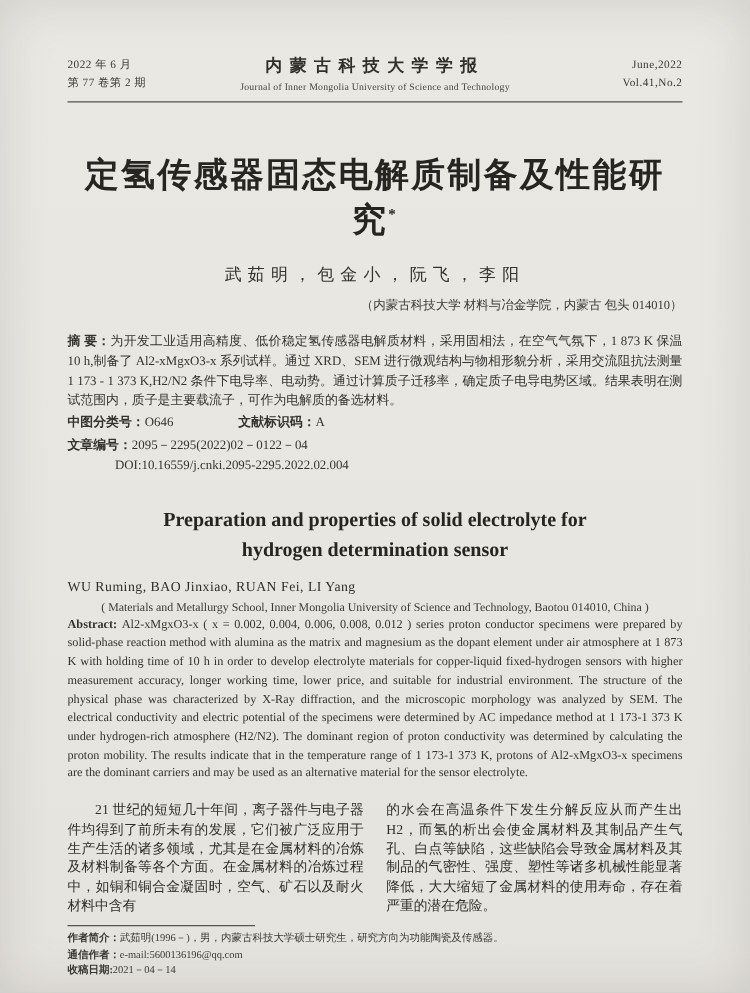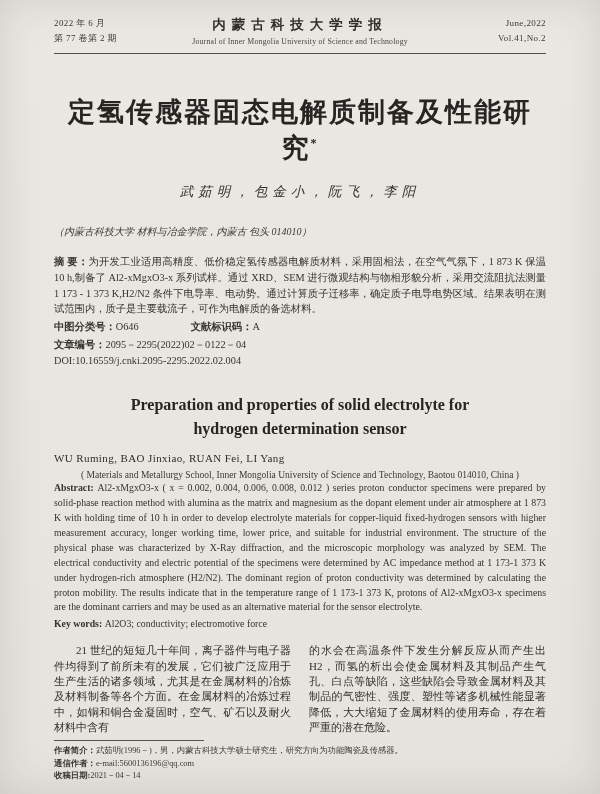--- a/index.html
+++ b/index.html
@@ -5,51 +5,51 @@
   html, body { margin: 0; padding: 0; }
   body {
     width: 600px; height: 794px;
     background: #d8d6d2;
     font-family: "Liberation Serif", "DejaVu Serif", serif;
   }
   .page {
     position: relative;
     width: 600px; height: 794px;
     box-sizing: border-box;
-    padding: 16px 54px 0 54px;
+    padding: 44px 54px 0 54px;
     overflow: hidden;
     color: #2e2d2a;
     background: linear-gradient(180deg, #eae8e3 0%, #e8e6e1 55%, #e5e3dd 100%);
     box-shadow: inset 0 0 40px rgba(90,88,82,0.18);
   }
 
   
   .header { display: flex; justify-content: space-between; align-items: flex-start; }
   .h-side { width: 92px; font-size: 9px; line-height: 1.7; letter-spacing: .4px; color: #3a3936; }
   .h-right { text-align: right; }
   .h-center { flex: 1; text-align: center; }
   .jt-cn { font-size: 13.5px; font-weight: bold; letter-spacing: 6px; color: #302f2c; }
   .jt-en { font-size: 7.8px; margin-top: 3px; letter-spacing: .2px; color: #45443f; }
   .header-rule { border-bottom: 1.3px solid #53514c; margin-top: 6px; }
 
   
   .title-cn { margin: 40px 0 0; text-align: center; font-size: 27px; font-weight: bold; letter-spacing: 2px; color: #262522; }
   .tnote { font-size: 12px; vertical-align: super; }
-  .authors-cn { margin-top: 17px; text-align: center; font-size: 13.5px; letter-spacing: 5px; font-style: italic; color: #33322e; }
-  .affil-cn { margin-top: 24px; text-align: left; font-size: 10px; color: #3a3935; font-style: italic; }
+  .authors-cn { margin-top: 17px; text-align: center; font-size: 13.5px; letter-spacing: 5px; color: #33322e; }
+  .affil-cn { margin-top: 8px; text-align: right; font-size: 10px; color: #3a3935; }
 
   
   .meta-block { margin-top: 15px; font-size: 10.3px; line-height: 1.55; color: #34332f; }
   .meta-block p { margin: 0; }
   .abstract-cn { text-align: justify; }
   .lbl { font-weight: bold; }
   .kw-cn, .clc-line { margin-top: 2px !important; }
   .clc-part { margin-right: 52px; }
   .artid-line { margin-top: 2px !important; display: flex; flex-direction: column; }
-  .artid-line .doi { }
+  .artid-line .doi { margin-left: 38px; }
 
   
   .title-en { margin: 24px 0 0; text-align: center; font-size: 16px; font-weight: bold; line-height: 1.5; color: #262522; }
   .authors-en { margin-top: 11px; font-size: 11px; letter-spacing: .4px; }
   .affil-en { margin-top: 6px; text-align: center; font-size: 9.5px; color: #3a3935; }
   .abstract-en { margin: 1px 0 0; font-size: 9.8px; line-height: 1.52; text-align: justify; color: #34332f; }
   .kw-en { margin: 3px 0 0; font-size: 9.8px; text-align: left; color: #34332f; }
 
   
   .body-cols { display: flex; gap: 18px; margin-top: 14px; }
@@ -95,21 +95,20 @@
         <span class="doi">DOI:10.16559/j.cnki.2095-2295.2022.02.004</span>
       </p>
   </div>
 
   <h2 class="title-en"><span>Preparation and properties of solid electrolyte for</span><br><span>hydrogen determination sensor</span></h2>
 
   <div class="authors-en">WU Ruming, BAO Jinxiao, RUAN Fei, LI Yang</div>
   <div class="affil-en">( Materials and Metallurgy School, Inner Mongolia University of Science and Technology, Baotou 014010, China )</div>
 
   <p class="abstract-en"><span class="lbl">Abstract: </span><span>Al2-xMgxO3-x ( x = 0.002, 0.004, 0.006, 0.008, 0.012 ) series proton conductor specimens were prepared by solid-phase reaction method with alumina as the matrix and magnesium as the dopant element under air atmosphere at 1 873 K with holding time of 10 h in order to develop electrolyte materials for copper-liquid fixed-hydrogen sensors with higher measurement accuracy, longer working time, lower price, and suitable for industrial environment. The structure of the physical phase was characterized by X-Ray diffraction, and the microscopic morphology was analyzed by SEM. The electrical conductivity and electric potential of the specimens were determined by AC impedance method at 1 173-1 373 K under hydrogen-rich atmosphere (H2/N2). The dominant region of proton conductivity was determined by calculating the proton mobility. The results indicate that in the temperature range of 1 173-1 373 K, protons of Al2-xMgxO3-x specimens are the dominant carriers and may be used as an alternative material for the sensor electrolyte.</span></p>
-  <p class="kw-en"><span class="lbl">Key words: </span><span>Al2O3; conductivity; electromotive force</span></p>
 
   <div class="body-cols">
     <p class="col col-left">21 世纪的短短几十年间，离子器件与电子器件均得到了前所未有的发展，它们被广泛应用于生产生活的诸多领域，尤其是在金属材料的冶炼及材料制备等各个方面。在金属材料的冶炼过程中，如铜和铜合金凝固时，空气、矿石以及耐火材料中含有</p>
     <p class="col col-right">的水会在高温条件下发生分解反应从而产生出 H2，而氢的析出会使金属材料及其制品产生气孔、白点等缺陷，这些缺陷会导致金属材料及其制品的气密性、强度、塑性等诸多机械性能显著降低，大大缩短了金属材料的使用寿命，存在着严重的潜在危险。</p>
   </div>
 
   <div class="foot">
     <div class="foot-rule"></div>
     <div class="fn"><span></span><span class="lbl">作者简介：</span><span>武茹明(1996－)，男，内蒙古科技大学硕士研究生，研究方向为功能陶瓷及传感器。</span></div>
     <div class="fn"><span></span><span class="lbl">通信作者：</span><span>e-mail:5600136196@qq.com</span></div>

